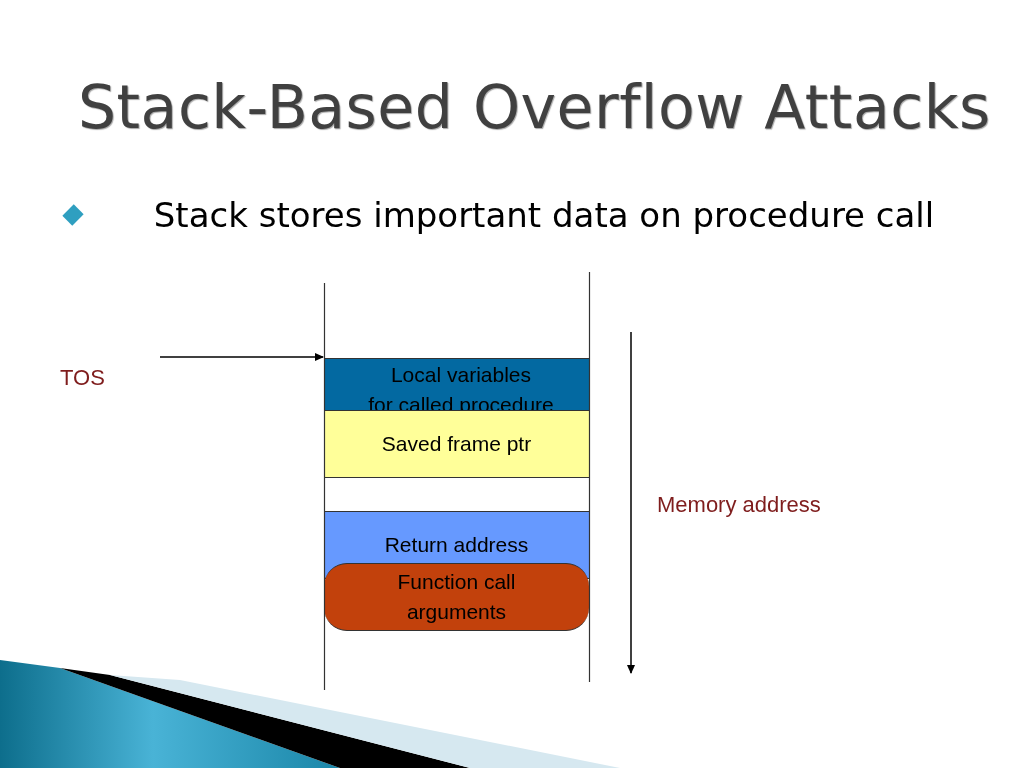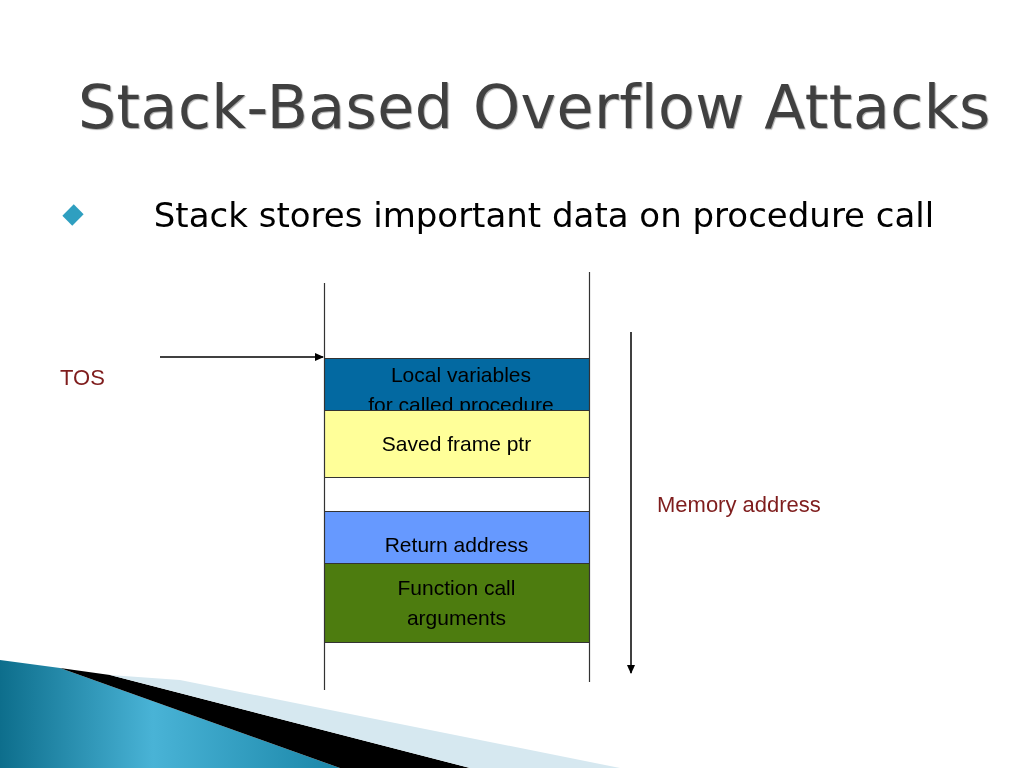--- a/index.html
+++ b/index.html
@@ -40,21 +40,21 @@
 for called procedure">
   <span>Local variables
 for called procedure</span>
 </div>
 <div class="block" style="top: 410px; height: 68px; background: rgb(255, 255, 153);">
   <span>Saved frame ptr</span>
 </div>
 <div class="block" style="top: 495px; height: 68px; background: rgb(102, 153, 255); margin-top: 16px;">
   <span>Return address</span>
 </div>
-<div class="block" style="top: 563px; height: 80px; background: #4d7c0f;">
+<div class="block" style="top: 563px; height: 68px; background: #c2410c; border-radius: 23px;">
   <span>Function call
 arguments</span>
 </div>
 
 <svg class="overlay" width="1024" height="768">
   <defs>
     <marker id="arrowHead" markerWidth="10" markerHeight="10" refX="8" refY="5" orient="auto" markerUnits="userSpaceOnUse">
       <path d="M0,1 L9,5 L0,9 z" fill="#000"></path>
     </marker>
   </defs>

